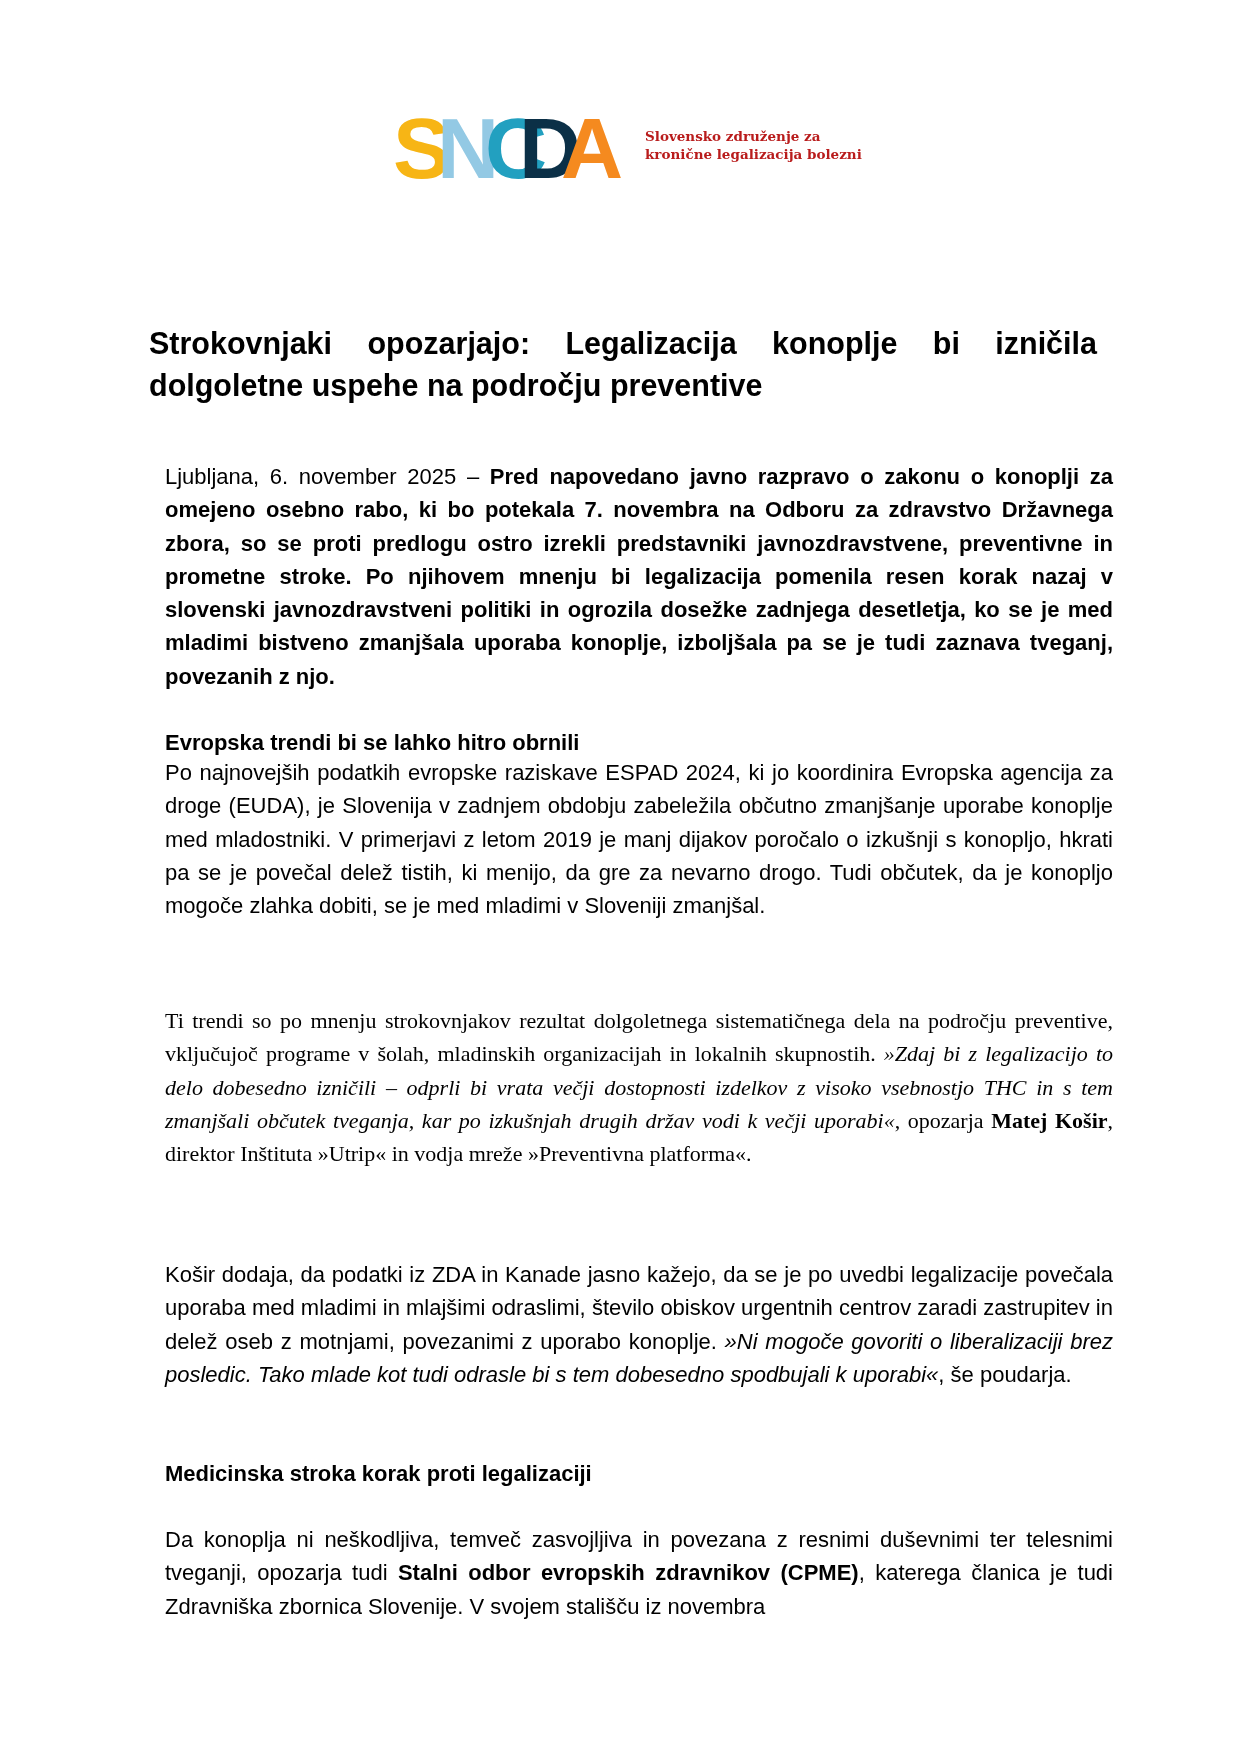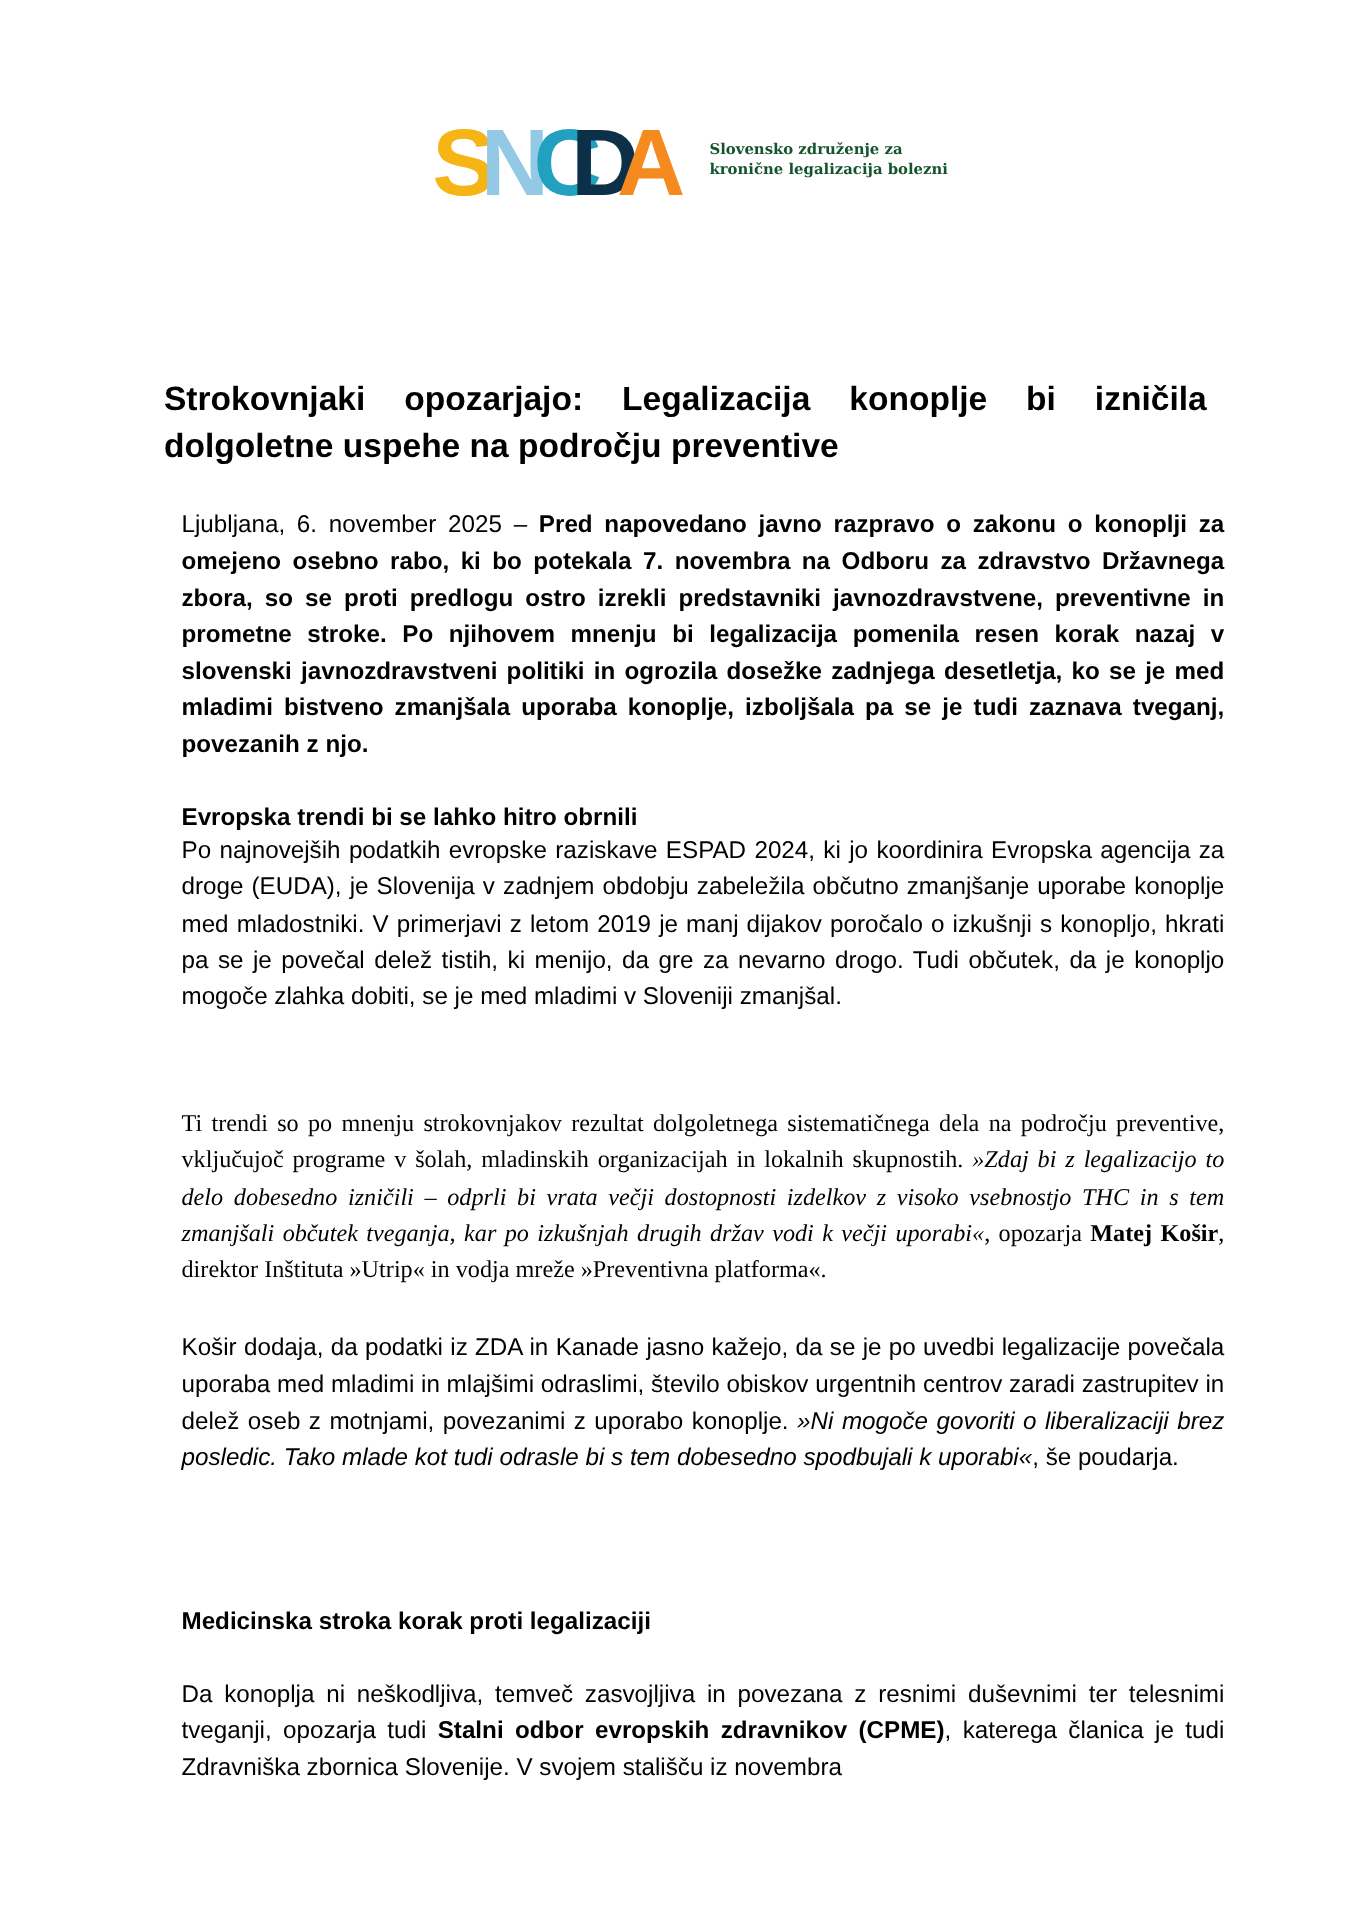--- a/index.html
+++ b/index.html
@@ -8,38 +8,38 @@
 
   
   .logo { position: absolute; left: 393px; top: 116px; height: 64px; display: flex; align-items: center; }
   .logo-mark { position: relative; width: 230px; height: 64px; }
   .logo-mark span { position: absolute; top: -6px; font-family: "Liberation Sans", sans-serif; font-weight: 700; font-size: 86px; line-height: 76px; letter-spacing: -2px; }
   .l-s { left: 0px; color: #F7B515; }
   .l-n { left: 44px; color: #93C9E4; }
   .l-c { left: 92px; color: #22A0C0; }
   .l-d { left: 126px; color: #0B3047; }
   .l-a { left: 168px; color: #F58A1F; }
-  .logo-text { position: absolute; left: 645px; top: 127px; font-family: "DejaVu Serif", serif; font-weight: 700; font-size: 13.5px; line-height: 18px; color: #14532d; white-space: nowrap; }
+  .logo-text { position: absolute; left: 645px; top: 127px; font-family: "DejaVu Serif", serif; font-weight: 700; font-size: 13.5px; line-height: 18px; color: #b91c1c; white-space: nowrap; }
   .logo-text div { display: block; }
 
   .subtitle { position: absolute; left: 0; width: 1242px; top: 254px; text-align: center; font-size: 26px; line-height: 34px; }
 
   .content { position: absolute; left: 149px; width: 948px; top: 0; }
-  .headline { position: absolute; left: 0; width: 948px; top: 342px; font-size: 30.5px; font-weight: 700; line-height: 42px; text-align: justify; text-align-last: left; margin: 0; }
+  .headline { position: absolute; left: 0; width: 948px; top: 322px; font-size: 30.5px; font-weight: 700; line-height: 42px; text-align: justify; text-align-last: left; margin: 0; }
 
   .block { position: absolute; left: 0; width: 948px; margin: 16px; font-size: 22px; line-height: 33.3px; text-align: justify; }
   .block.h { font-weight: 700; text-align: left; }
   .b { font-weight: 700; }
   .i { font-style: italic; }
 
   .p1 { top: 444px; }
   .h1 { top: 710px; }
   .p2 { top: 740px; }
   .p3 { top: 988px; font-family: Liberation Serif, serif; }
-  .p4 { top: 1192px; }
+  .p4 { top: 1242px; }
   .h2 { top: 1441px; }
   .p5 { top: 1507px; }
 </style>
 </head>
 <body>
 
 <div class="page">
 
   <div class="logo">
     <div class="logo-mark">

